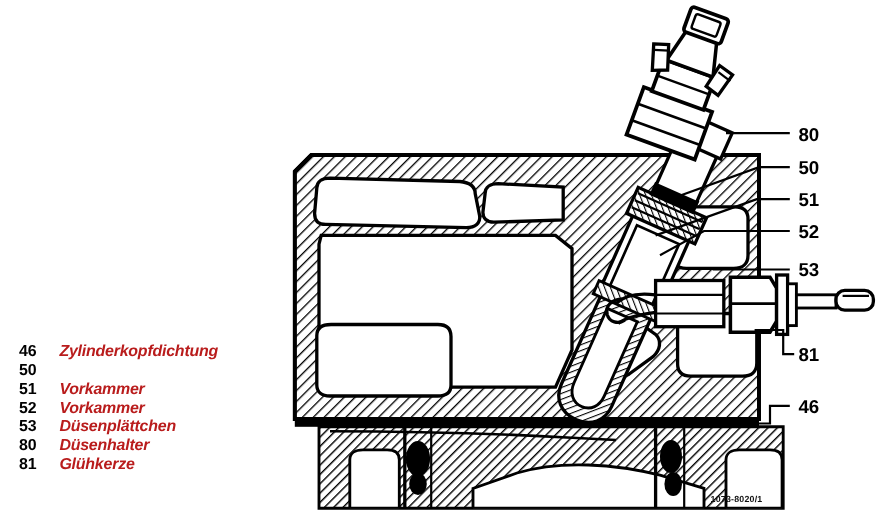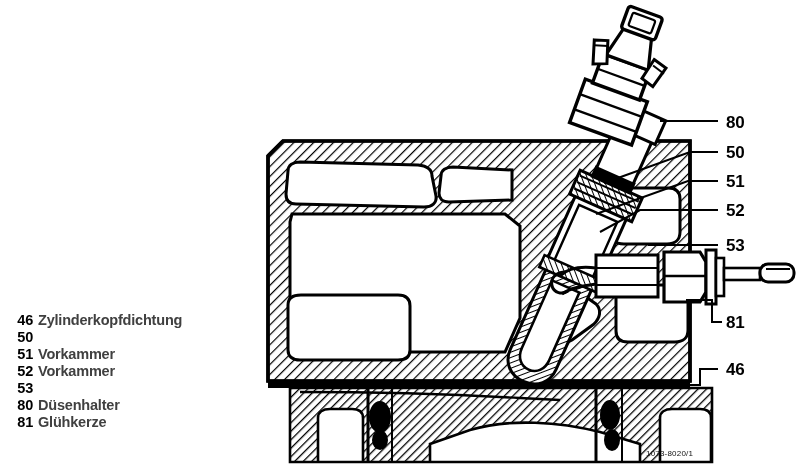--- a/index.html
+++ b/index.html
@@ -27,42 +27,43 @@
   }
   .legend-num{
     width:33px;
     text-align:right;
     font-size:14.5px;
     font-weight:bold;
     color:#000;
     letter-spacing:-0.2px;
   }
   .legend-label{
-    padding-left:5px;
+    padding-left:21px;
     font-size:14.5px;
     font-weight:bold;
-    color:#404040;
+    color:#b91c1c;
     white-space:nowrap;
     letter-spacing:-0.2px;
+    font-style:italic;
   }
 
   
   .callout{
     position:absolute;
     font-size:17px;
     font-weight:bold;
     color:#000;
     letter-spacing:-0.3px;
   }
 
   .refnum{
     position:absolute;
     left:646px; top:449px;
     font-size:8px;
-    font-weight:normal;
+    font-weight:bold;
     color:#111;
     letter-spacing:0.2px;
   }
 </style>
 </head>
 <body>
 
 <div id="stage">
 
   <svg width="800" height="468" viewBox="0 0 800 468">
@@ -267,20 +268,21 @@
     <div class="legend-row">
       <span class="legend-num">51</span>
       <span class="legend-label">Vorkammer</span>
     </div>
     <div class="legend-row">
       <span class="legend-num">52</span>
       <span class="legend-label">Vorkammer</span>
     </div>
     <div class="legend-row">
       <span class="legend-num">53</span>
+      <span class="legend-label">Düsenplättchen</span>
     </div>
     <div class="legend-row">
       <span class="legend-num">80</span>
       <span class="legend-label">Düsenhalter</span>
     </div>
     <div class="legend-row">
       <span class="legend-num">81</span>
       <span class="legend-label">Glühkerze</span>
     </div>
   </div>

